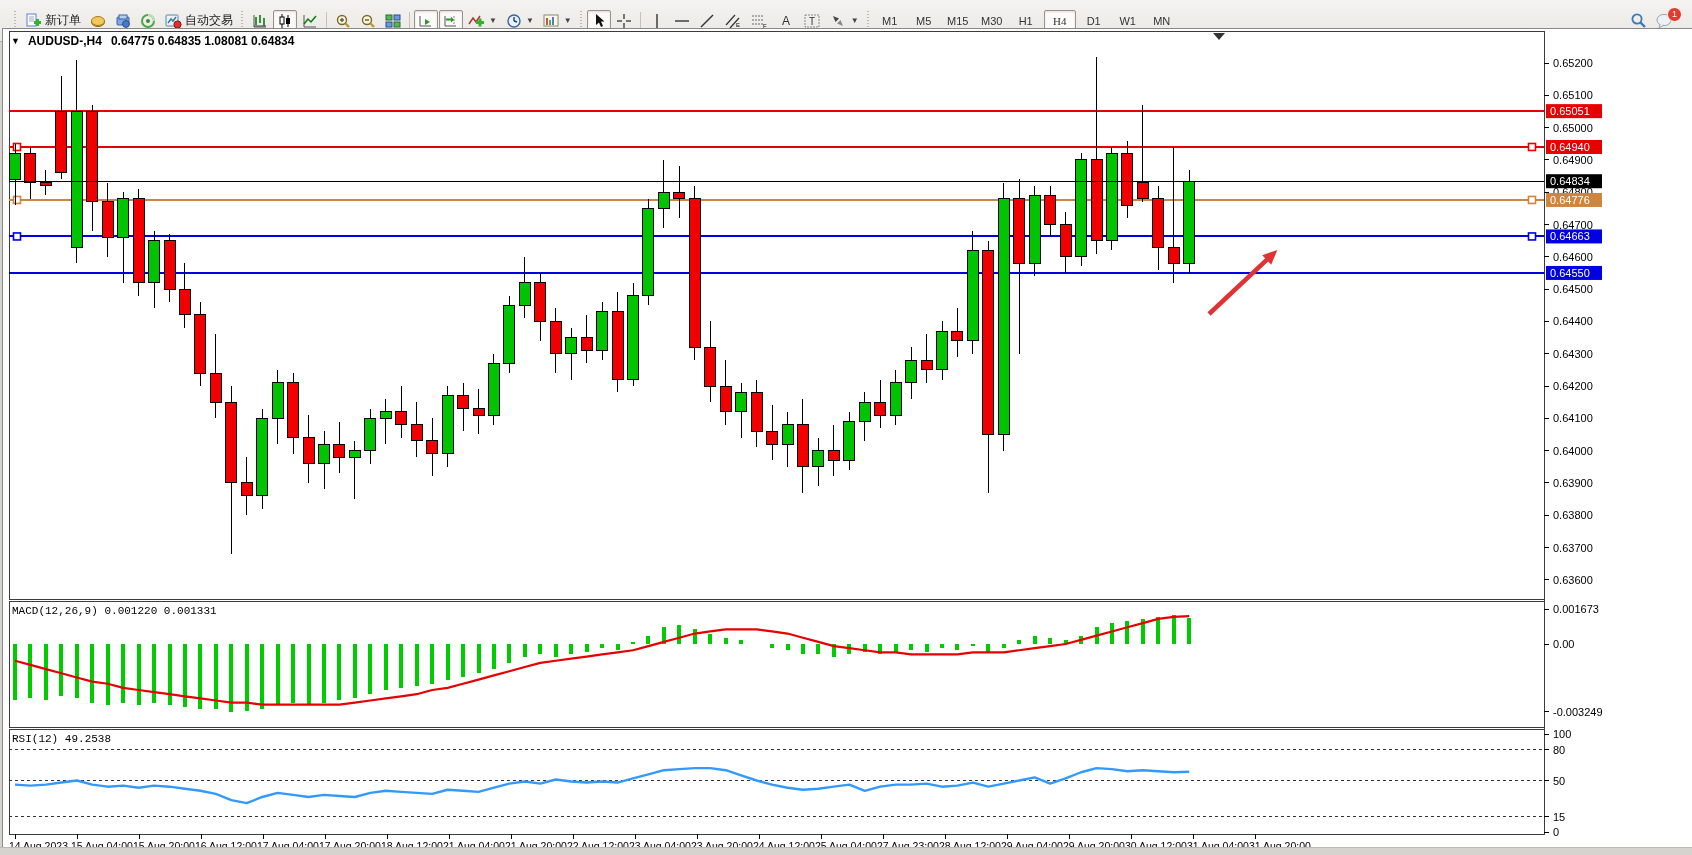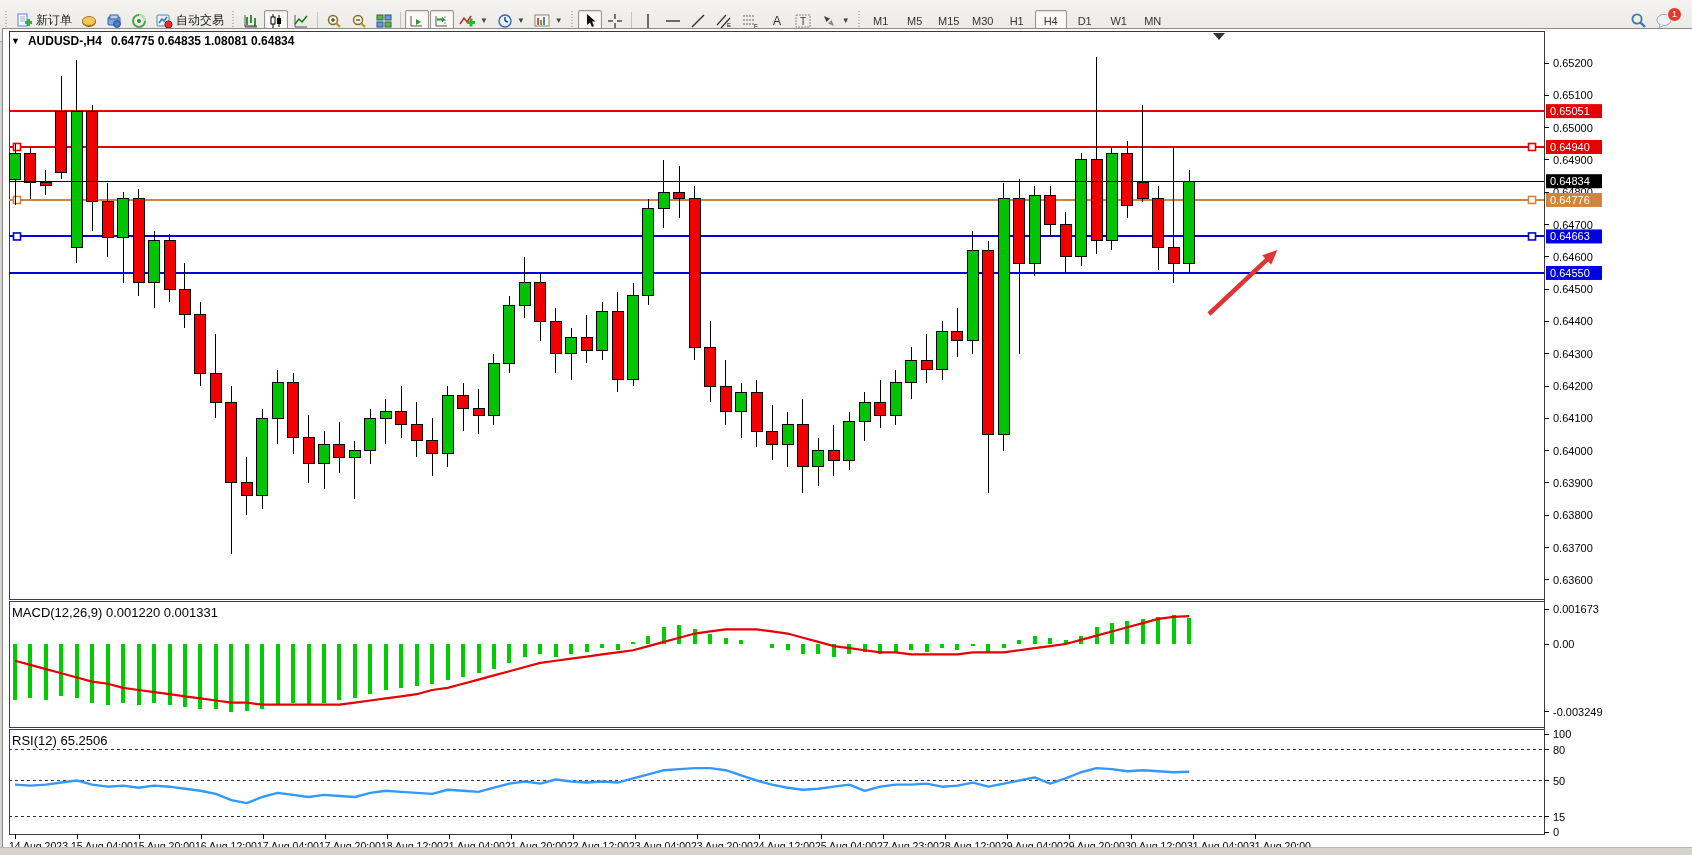--- a/index.html
+++ b/index.html
@@ -6,53 +6,53 @@
   body{
     width:1692px;height:855px;position:relative;overflow:hidden;
     background:#d6d3ce;font-family:"Liberation Sans",sans-serif;
     -webkit-font-smoothing:antialiased;
   }
   
   .toolbar{
     position:absolute;top:0;left:0;width:1692px;height:42px;
     background:linear-gradient(#f4f3f1,#e9e7e2);
     border-bottom:1px solid #b4b0a8;
-    display:flex;align-items:center;gap:1px;padding-left:2px;box-sizing:border-box;
+    display:flex;align-items:center;gap:1px;padding-left:11px;box-sizing:border-box;
   }
   .grip{width:5px;height:20px;margin:0 2px;
     background-image:repeating-linear-gradient(#bdb9b1 0 1px,transparent 1px 3px);
     background-size:2px 100%;background-repeat:no-repeat;background-position:1px 0;}
   .sep{width:1px;height:18px;background:#c6c2b9;margin:0 3px;}
   .tbtn{
     height:22px;min-width:24px;display:flex;align-items:center;justify-content:center;
     gap:3px;border:1px solid transparent;border-radius:2px;background:transparent;
     padding:0 3px;font-family:"Liberation Sans",sans-serif;font-size:12px;color:#1a1a1a;cursor:default;
   }
   .tbtn.pressed{border:1px solid #98948a;background:#fbfaf8;box-shadow:inset 0 1px 2px rgba(0,0,0,.12);}
   .tbtn .caret{font-size:8px;color:#444;margin-left:1px;}
   .tf{height:20px;min-width:30px;font-size:11px;color:#333;display:flex;align-items:center;justify-content:center;border:1px solid transparent;border-radius:2px;text-align:right;}
-  .tf.pressed{border:1px solid #98948a;background:#fcfbf9;box-shadow:inset 0 1px 2px rgba(0,0,0,.12);}
+  .tf.pressed{border:1px solid #98948a;background:#fcfbf9;box-shadow:inset 0 1px 2px rgba(0,0,0,.12);font-family:Liberation Serif, serif;}
   .spacer{flex:1;}
   .badge{
     position:absolute;top:-4px;right:-5px;background:#e23c2e;color:#fff;border-radius:50%;
     width:13px;height:13px;font-size:9px;display:flex;align-items:center;justify-content:center;border:1px solid #fff;
   }
   .chaticon{position:relative;margin-right:14px;}
   
   .chart-window{
     position:absolute;top:28px;left:2px;width:1690px;height:820px;background:#fff;
     border-top:1px solid #8a8a8a;border-left:1px solid #8a8a8a;
   }
   .chart-title{
     position:absolute;top:5px;left:8px;font-size:12px;font-weight:bold;color:#000;
     display:flex;gap:10px;align-items:center;z-index:5;background:transparent;
   }
   .chart-title .tri{font-size:9px;margin-right:-2px;}
   .pane-label{
-    position:absolute;left:9px;font-size:13px;color:#000;z-index:5;display:flex;gap:8px;
+    position:absolute;left:9px;font-size:11px;color:#000;z-index:5;display:flex;gap:8px;font-family:Liberation Mono, monospace;
   }
   svg text{font-family:"Liberation Sans",sans-serif;}
   .statusbar{position:absolute;left:0;bottom:0;width:1692px;height:7px;background:#d6d3ce;border-top:1px solid #bdb9b1;}
 </style>
 </head>
 <body>
 
 <div class="toolbar">
   <div class="grip"></div>
 
@@ -296,21 +296,21 @@
   <div class="chart-title">
     <span class="tri">▼</span>
     <span>AUDUSD-,H4</span>
     <span style="margin-left:-1px;">0.64775 0.64835 1.08081 0.64834</span>
   </div>
 
   <div class="pane-label" style="top:576px;">
     <span><span>MACD(12,26,9)</span>&nbsp;<span>0.001220 0.001331</span></span>
   </div>
   <div class="pane-label" style="top:704px;">
-    <span><span>RSI(12)</span>&nbsp;<span>65.2506</span></span>
+    <span><span>RSI(12)</span>&nbsp;<span>49.2538</span></span>
   </div>
 
   <svg id="chart-svg" width="1690" height="820" viewBox="2 0 1690 820" style="position:absolute;top:0;left:0;">
       <rect x="8" y="2" width="1535" height="568" fill="#fff" stroke="#3c3c3c" shape-rendering="crispEdges"></rect>
       <rect x="8" y="572" width="1535" height="126" fill="#fff" stroke="#3c3c3c" shape-rendering="crispEdges"></rect>
       <rect x="8" y="700" width="1535" height="105" fill="#fff" stroke="#3c3c3c" shape-rendering="crispEdges"></rect>
       <line x1="1543" y1="2" x2="1543" y2="805" stroke="#3c3c3c" shape-rendering="crispEdges"></line>
       <g>
         <line x1="1543" y1="34" x2="1548" y2="34" stroke="#000" shape-rendering="crispEdges"></line>
         <text x="1552" y="38" font-size="11px" fill="#000">0.65200</text>

